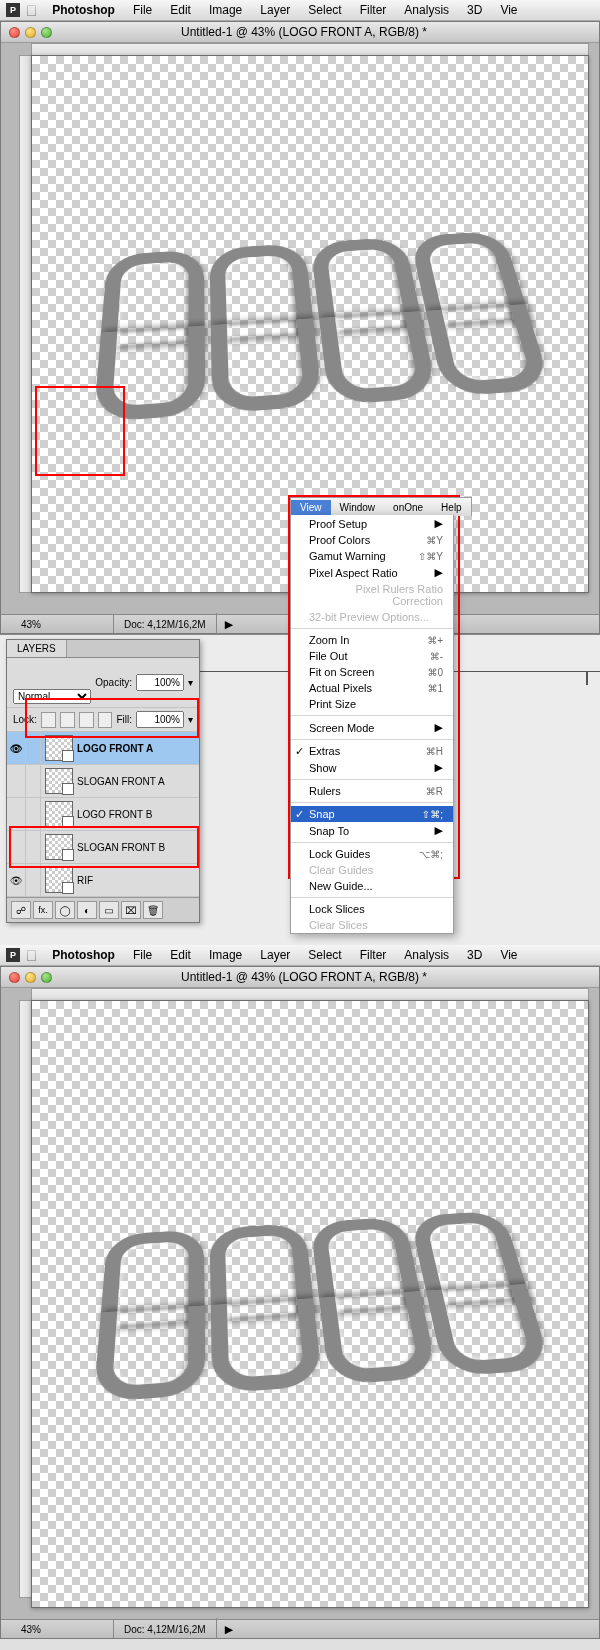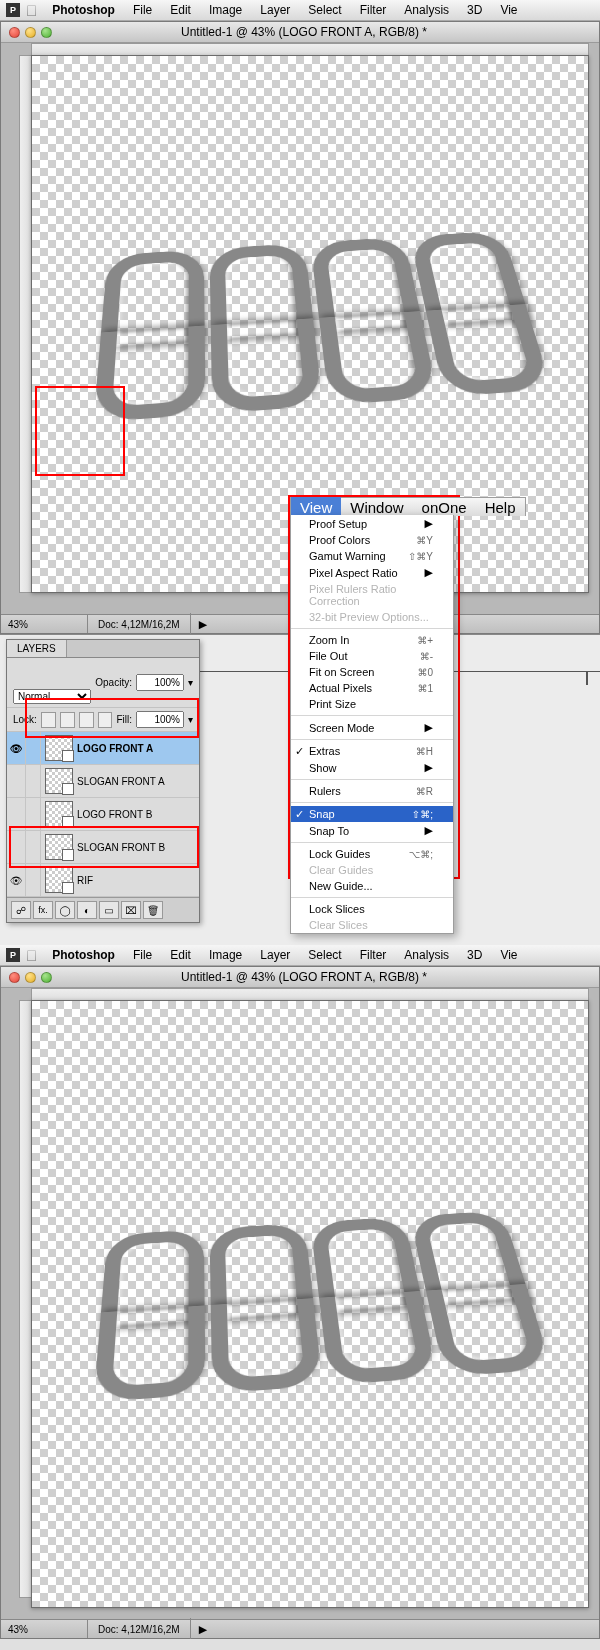--- a/index.html
+++ b/index.html
@@ -92,21 +92,21 @@
     background: transparent;
     box-shadow: inset 2px 2px 4px rgba(255,255,255,0.6), inset -2px -2px 4px rgba(0,0,0,0.4), 2px 4px 6px rgba(0,0,0,0.3);
   }
   .logo .row2 .seg { transform: scaleY(-1); height:90px; border-radius: 40px 40px 0 0; border-bottom:none;}
   .statusbar {
     position:absolute; left:0; right:0; bottom:0; height:18px;
     background: linear-gradient(#d4d4d4,#bfbfbf);
     border-top:1px solid #888;
     display:flex; align-items:center; font-size:10px;
   }
-  .statusbar .zoom { width:72px; padding:0 7px; border-right:1px solid #888; height:100%; display:flex; align-items:center;text-align:center;}
+  .statusbar .zoom { width:72px; padding:0 20px; border-right:1px solid #888; height:100%; display:flex; align-items:center;text-align:center;}
   .statusbar .doc { padding:2px 10px; border-right:1px solid #888; height:100%; display:flex; align-items:center;}
   .statusbar .arrow { padding:0 8px; font-size:11px;}
   .ruler-top { position:absolute; left:30px; right:10px; top:0; height:12px; background: linear-gradient(#eee,#ddd); border:1px solid #999; border-bottom:none;}
   .ruler-left { position:absolute; left:18px; top:12px; bottom:40px; width:12px; background: linear-gradient(90deg,#eee,#ddd); border:1px solid #999; border-right:none;}
 
   
   .hl { position:absolute; border:2px solid red; pointer-events:none; }
 
   
   .panel-area { position:relative; background:#ececec; height:310px; border-top:1px solid #888;}
@@ -159,23 +159,23 @@
     font-size:11px;
     z-index:50;
     border-top:none;
   }
   .menu-titlebar{
     position:absolute; left:290px; top:-138px; height:18px; display:flex; align-items:center;
     background: linear-gradient(#f7f7f7,#dcdcdc);
     border:1px solid #9d9d9d; border-bottom:none;
     z-index:50;
   }
-  .menu-titlebar .m { padding:2px 9px; font-size:15px;}
+  .menu-titlebar .m { padding:2px 9px; font-size:10px;}
   .menu-titlebar .m.active{ background:#4a7fd6; color:#fff;}
-  .menu-pop .row { display:flex; align-items:center; padding:2px 20px 2px 18px; position:relative;}
+  .menu-pop .row { display:flex; align-items:center; padding:2px 10px 2px 18px; position:relative;text-align:right;}
   .menu-pop .row.sel { background:#2a63c8; color:#fff;}
   .menu-pop .row .check { position:absolute; left:4px; }
   .menu-pop .row .sc { margin-left:auto; color:#6a6a6a; font-size:10px;}
   .menu-pop .row.sel .sc { color:#fff;}
   .menu-pop .row .sub { margin-left:auto; font-size:11px;}
   .menu-pop .row.disabled { color:#b4b4b4;}
   .menu-pop hr { border:none; border-top:1px solid #d6d6d6; margin:3px 0;}
 
   .lower-line{
     position:absolute; left:200px; right:0; top:36px; height:1px; background:#555;

